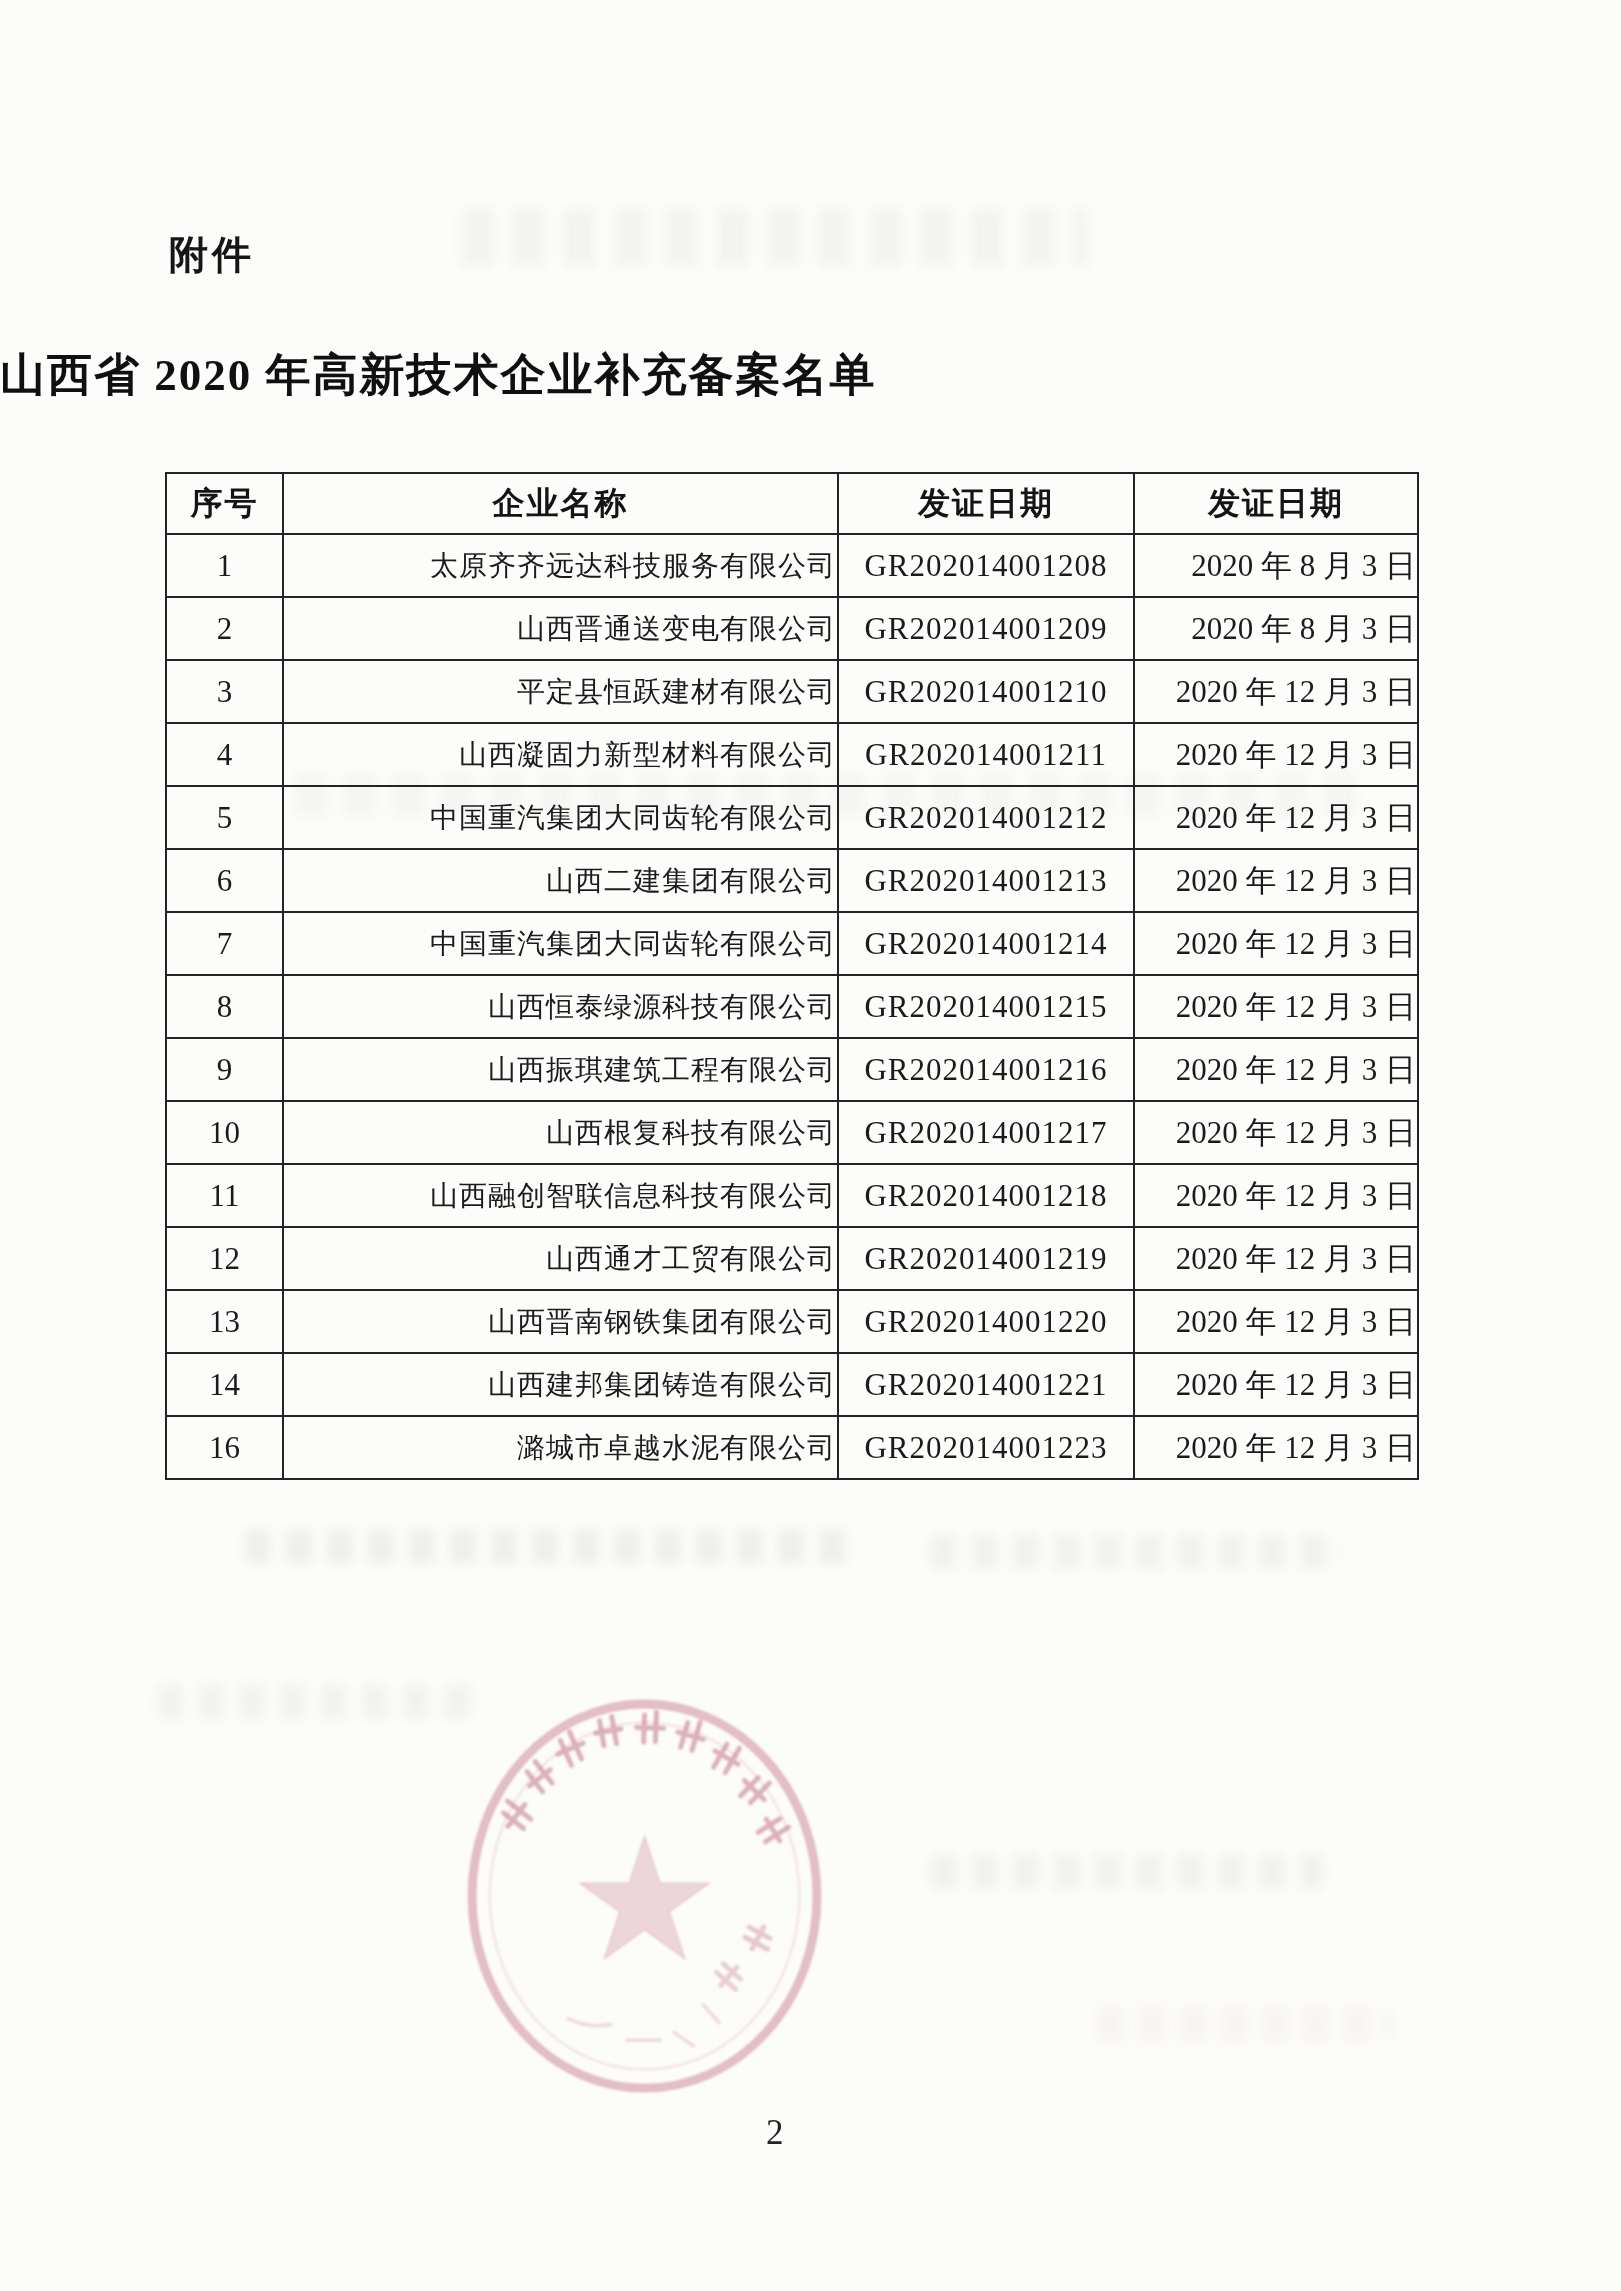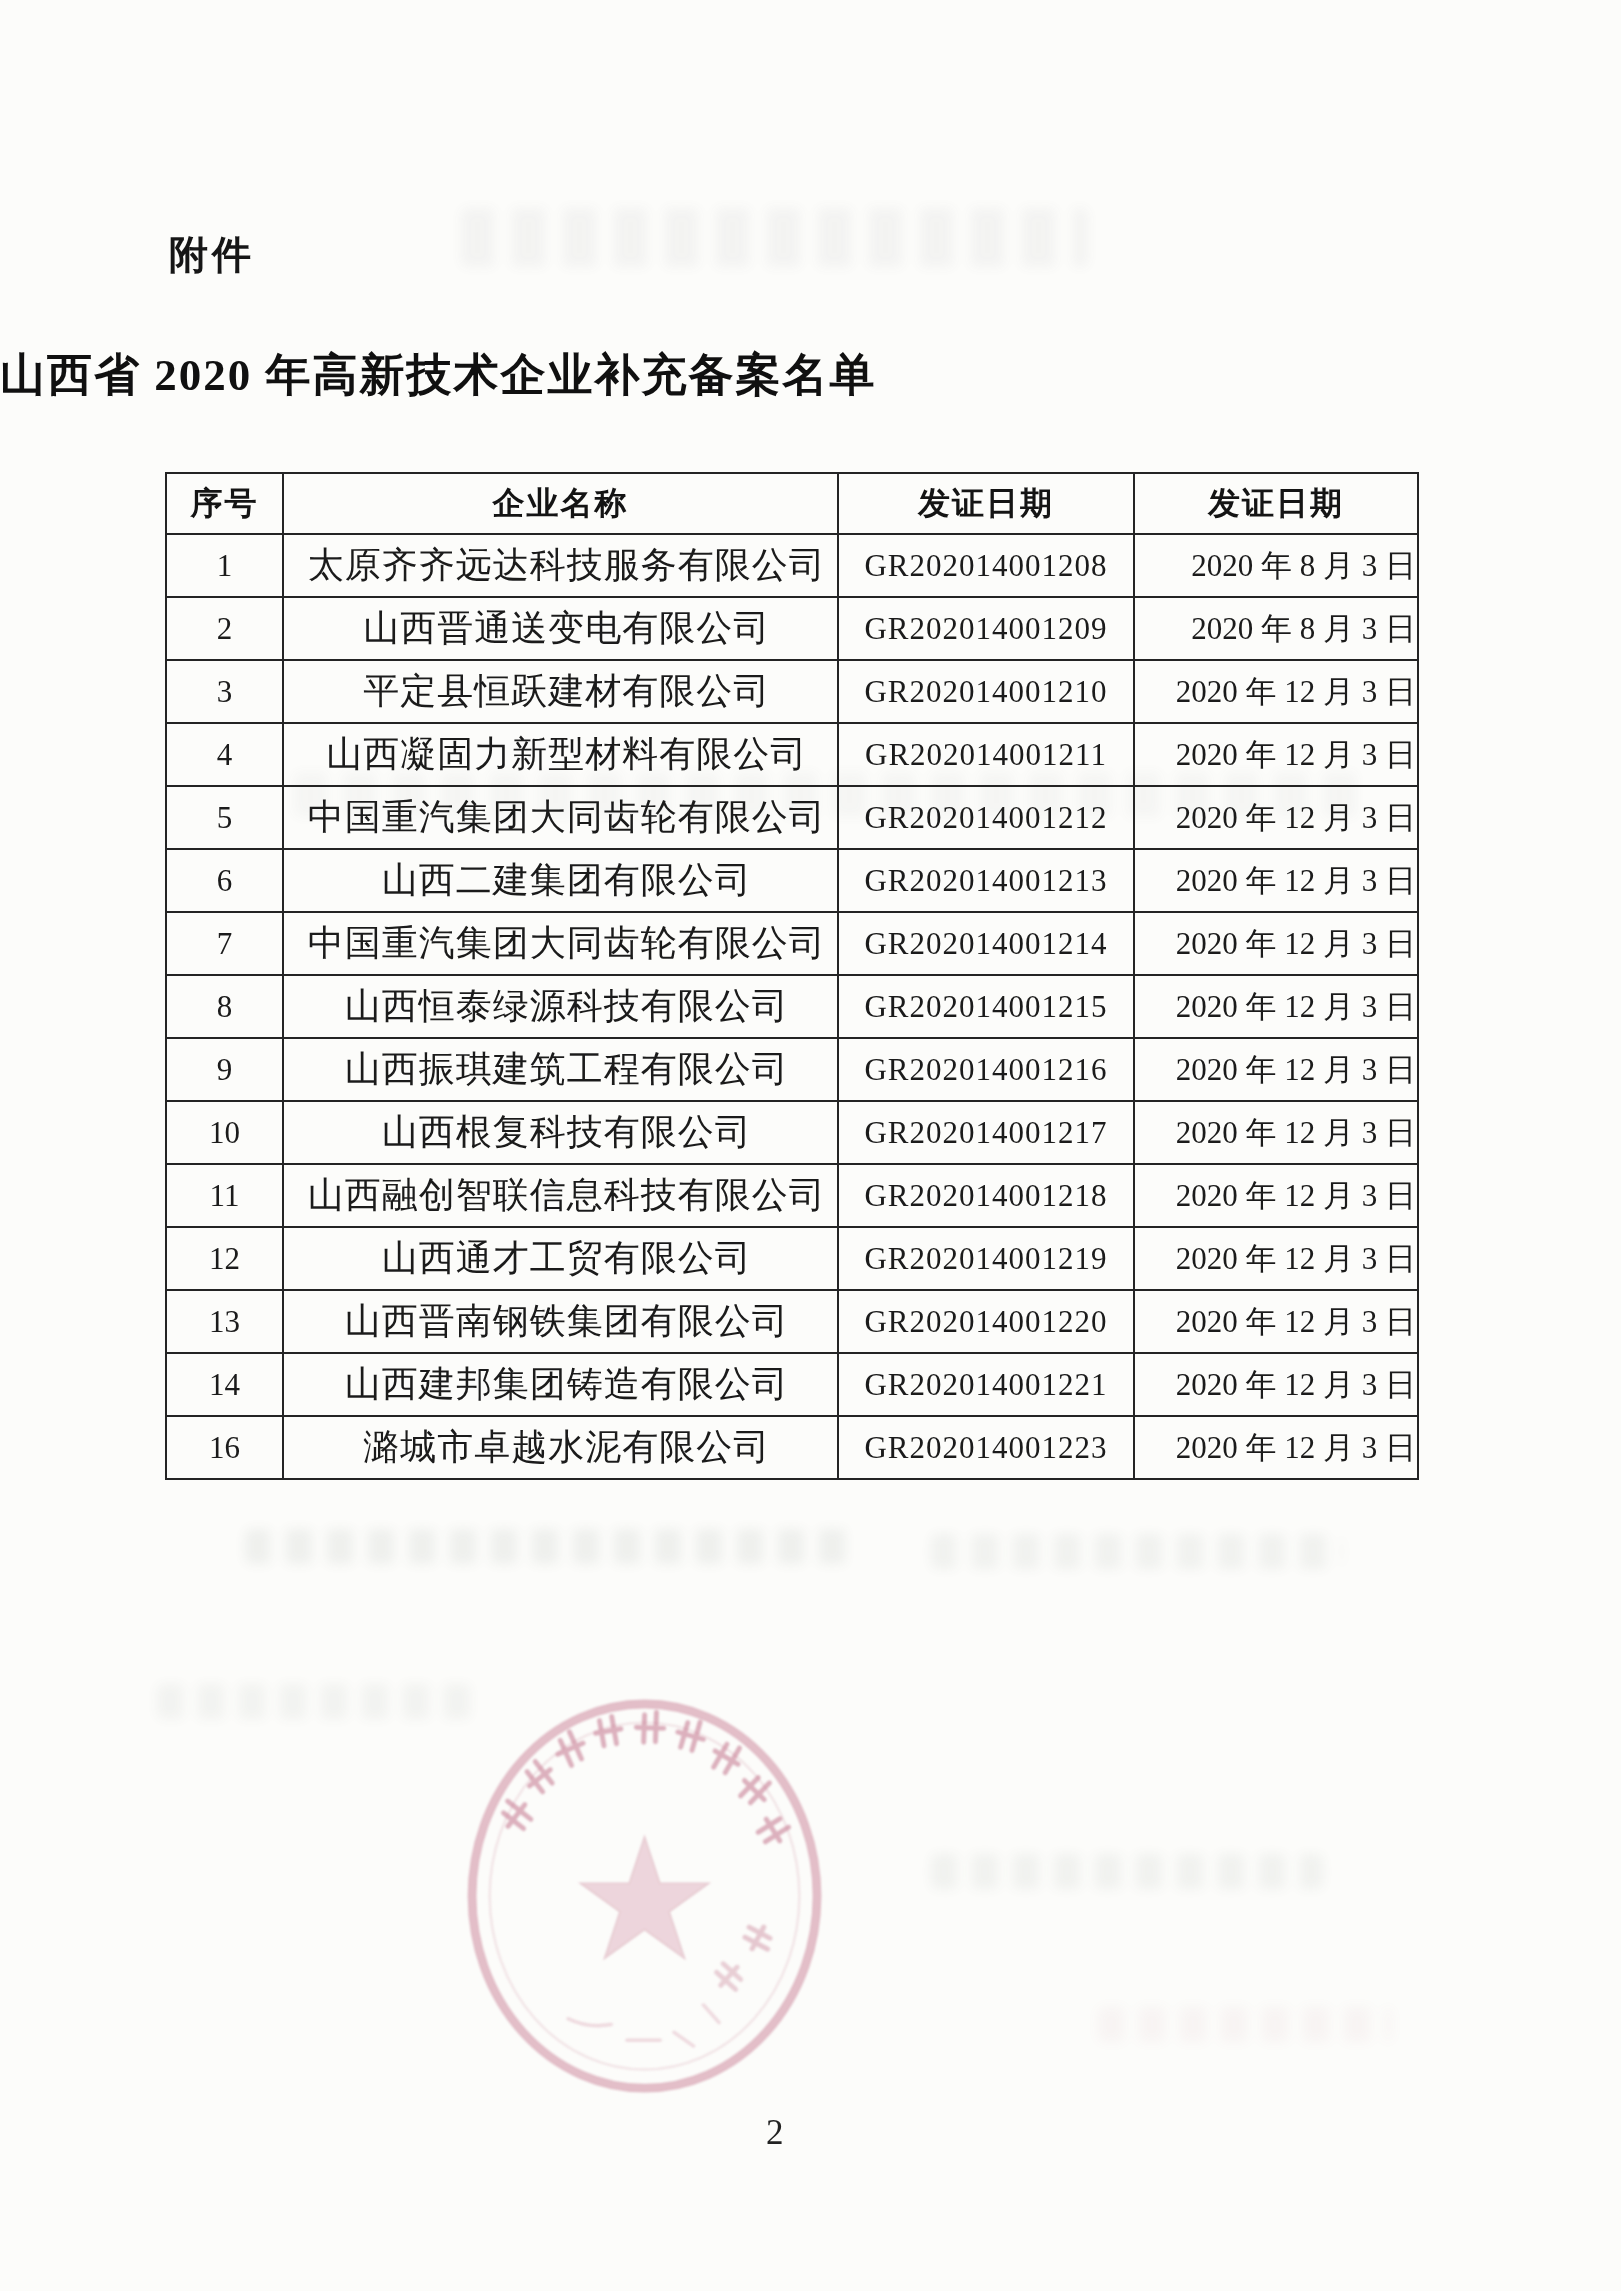--- a/index.html
+++ b/index.html
@@ -42,21 +42,21 @@
     overflow:hidden;white-space:nowrap;
   }
   table.filing thead tr{height:61px;padding-left:9px;}
   table.filing tbody tr{height:63px;}
   table.filing th{
     font-family:"Liberation Sans","DejaVu Sans",sans-serif;
     font-weight:700;font-size:32px;color:#141414;
     text-align:center;letter-spacing:2px;
   }
   td.col-no{text-align:center;font-size:31px;}
-  td.col-name{text-align:center;padding-left:13.7px;font-size:36px;letter-spacing:1px;}
+  td.col-name{text-align:right;padding-left:13.7px;font-size:28px;letter-spacing:1px;}
   td.col-cert{text-align:center;font-size:31px;letter-spacing:1px;}
   td.col-date{text-align:right;font-size:31px;margin-left:40px;}
   
   .page-number{
     position:absolute;left:766px;top:2113px;
     font-size:35px;color:#222;
   }
   
   .seal{
     position:absolute;left:421px;top:1656px;width:451px;height:490px;

